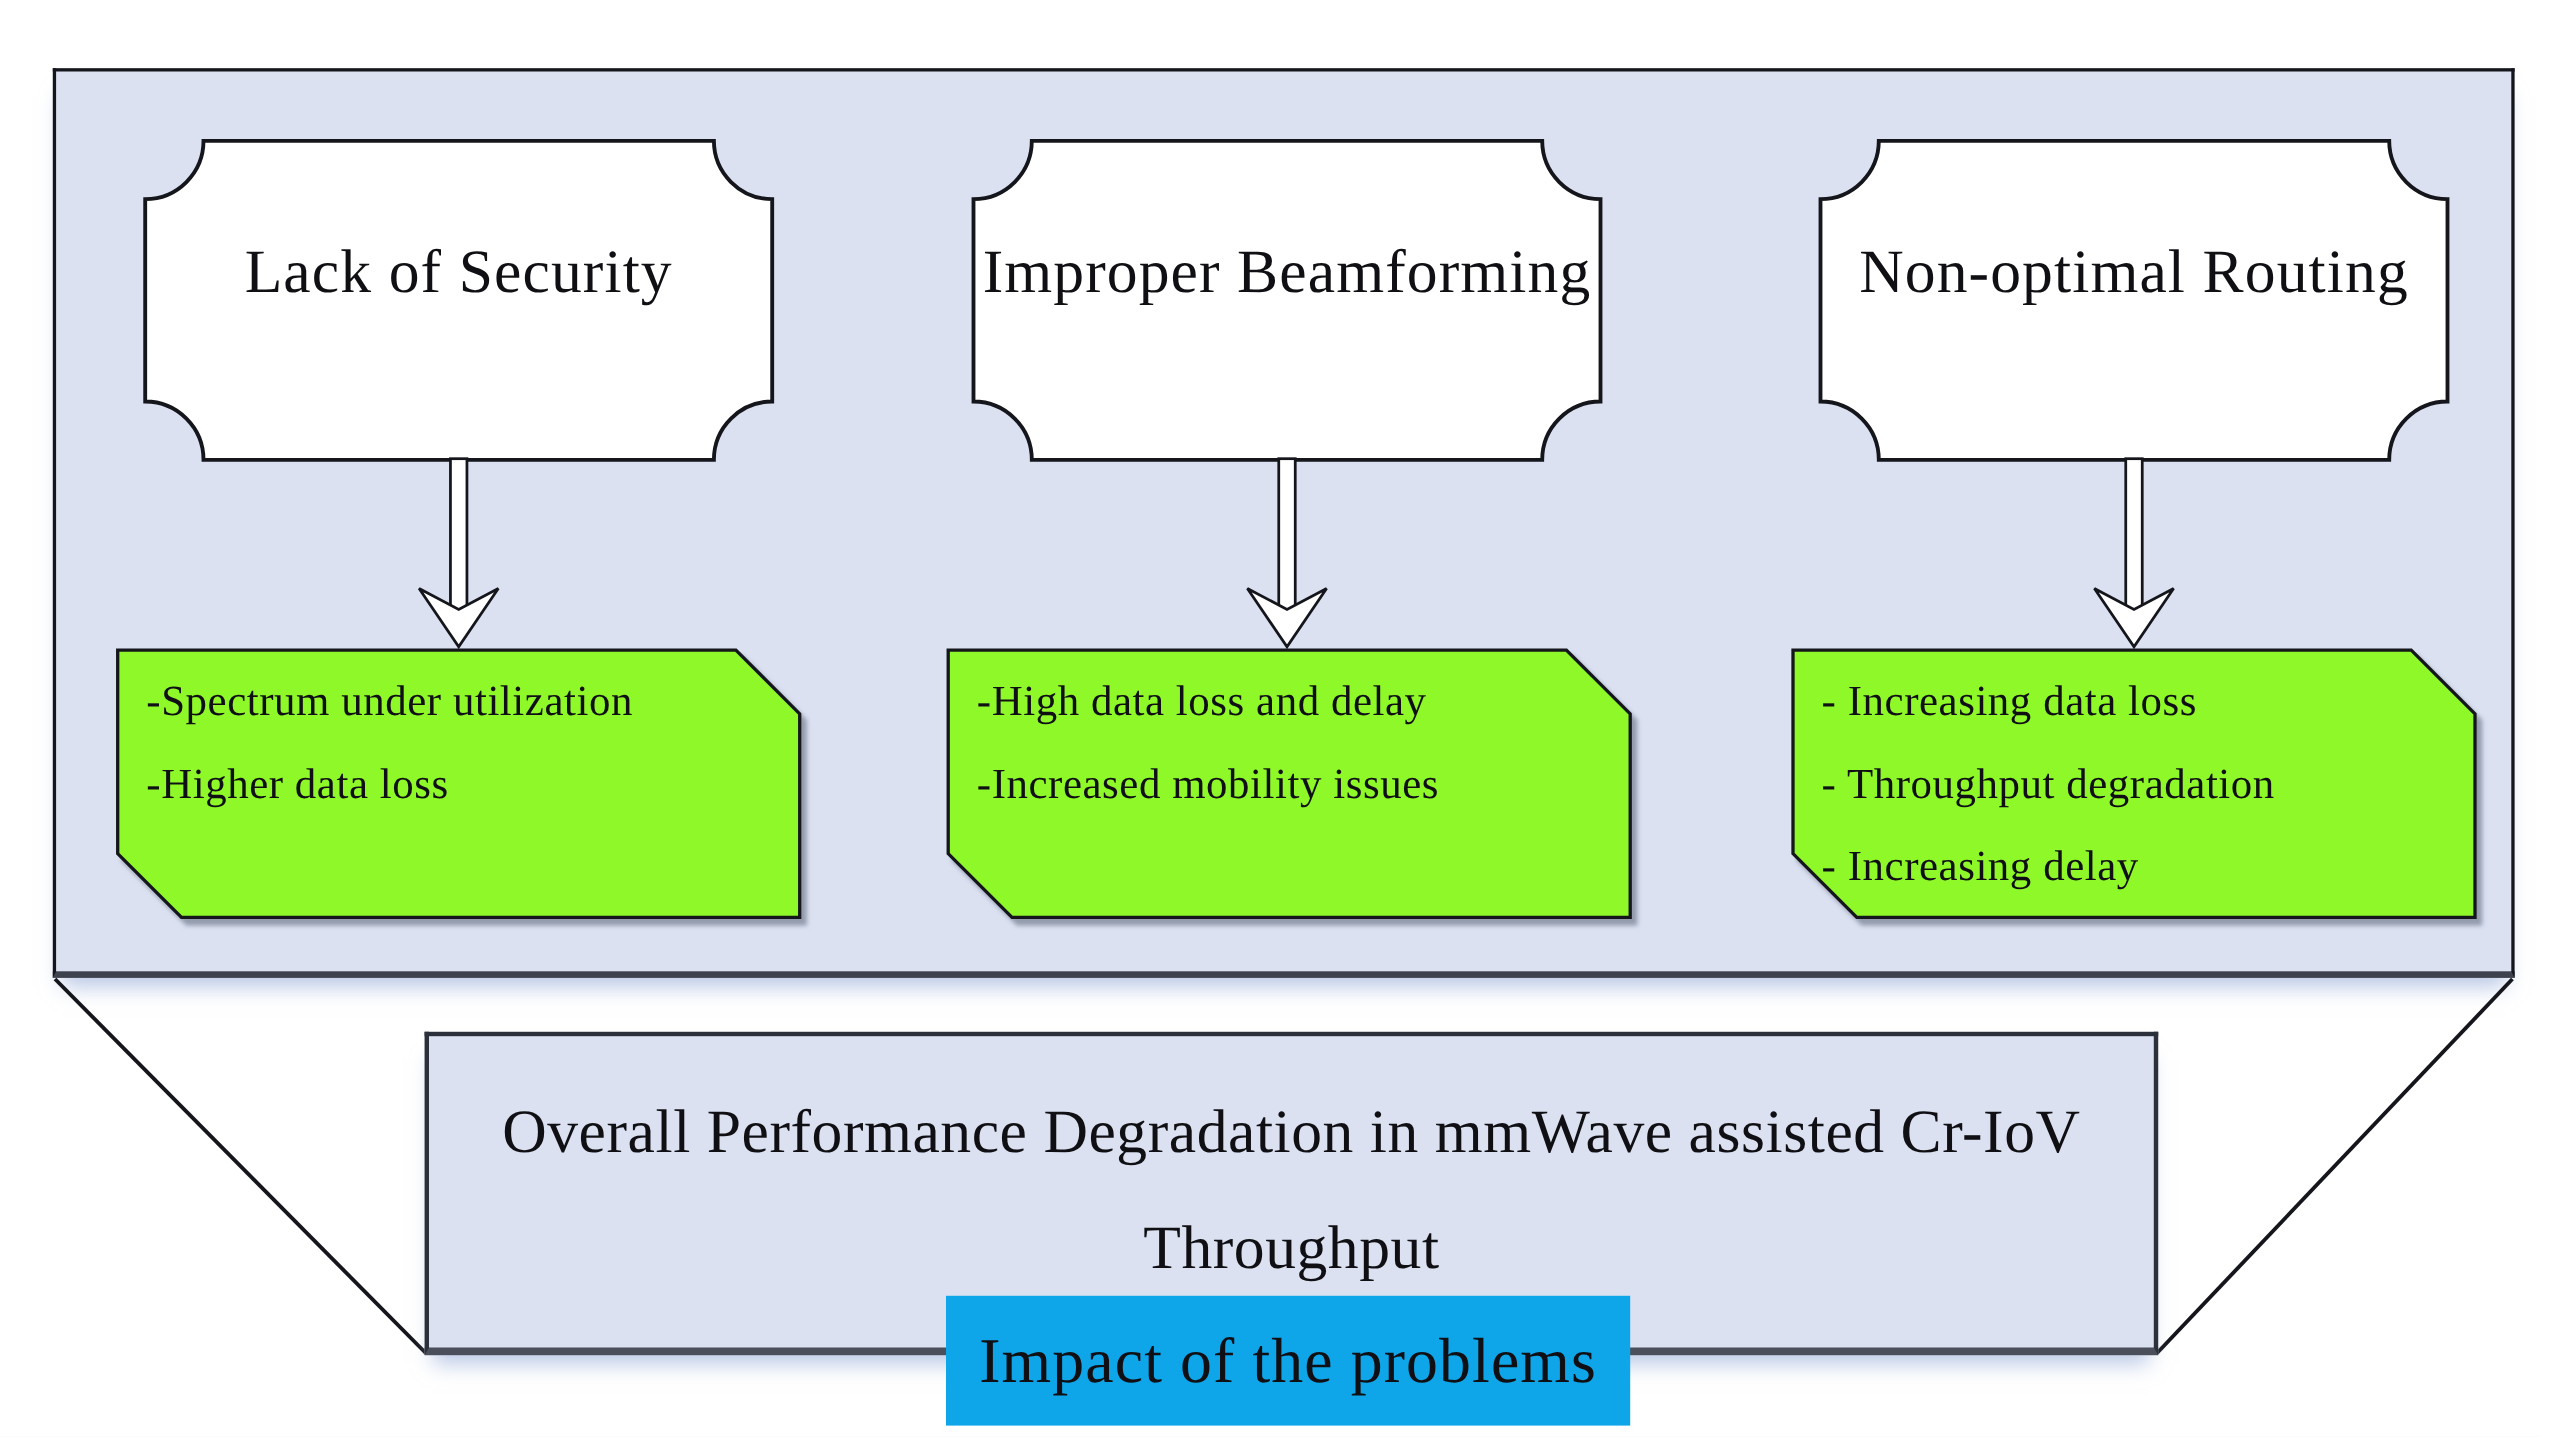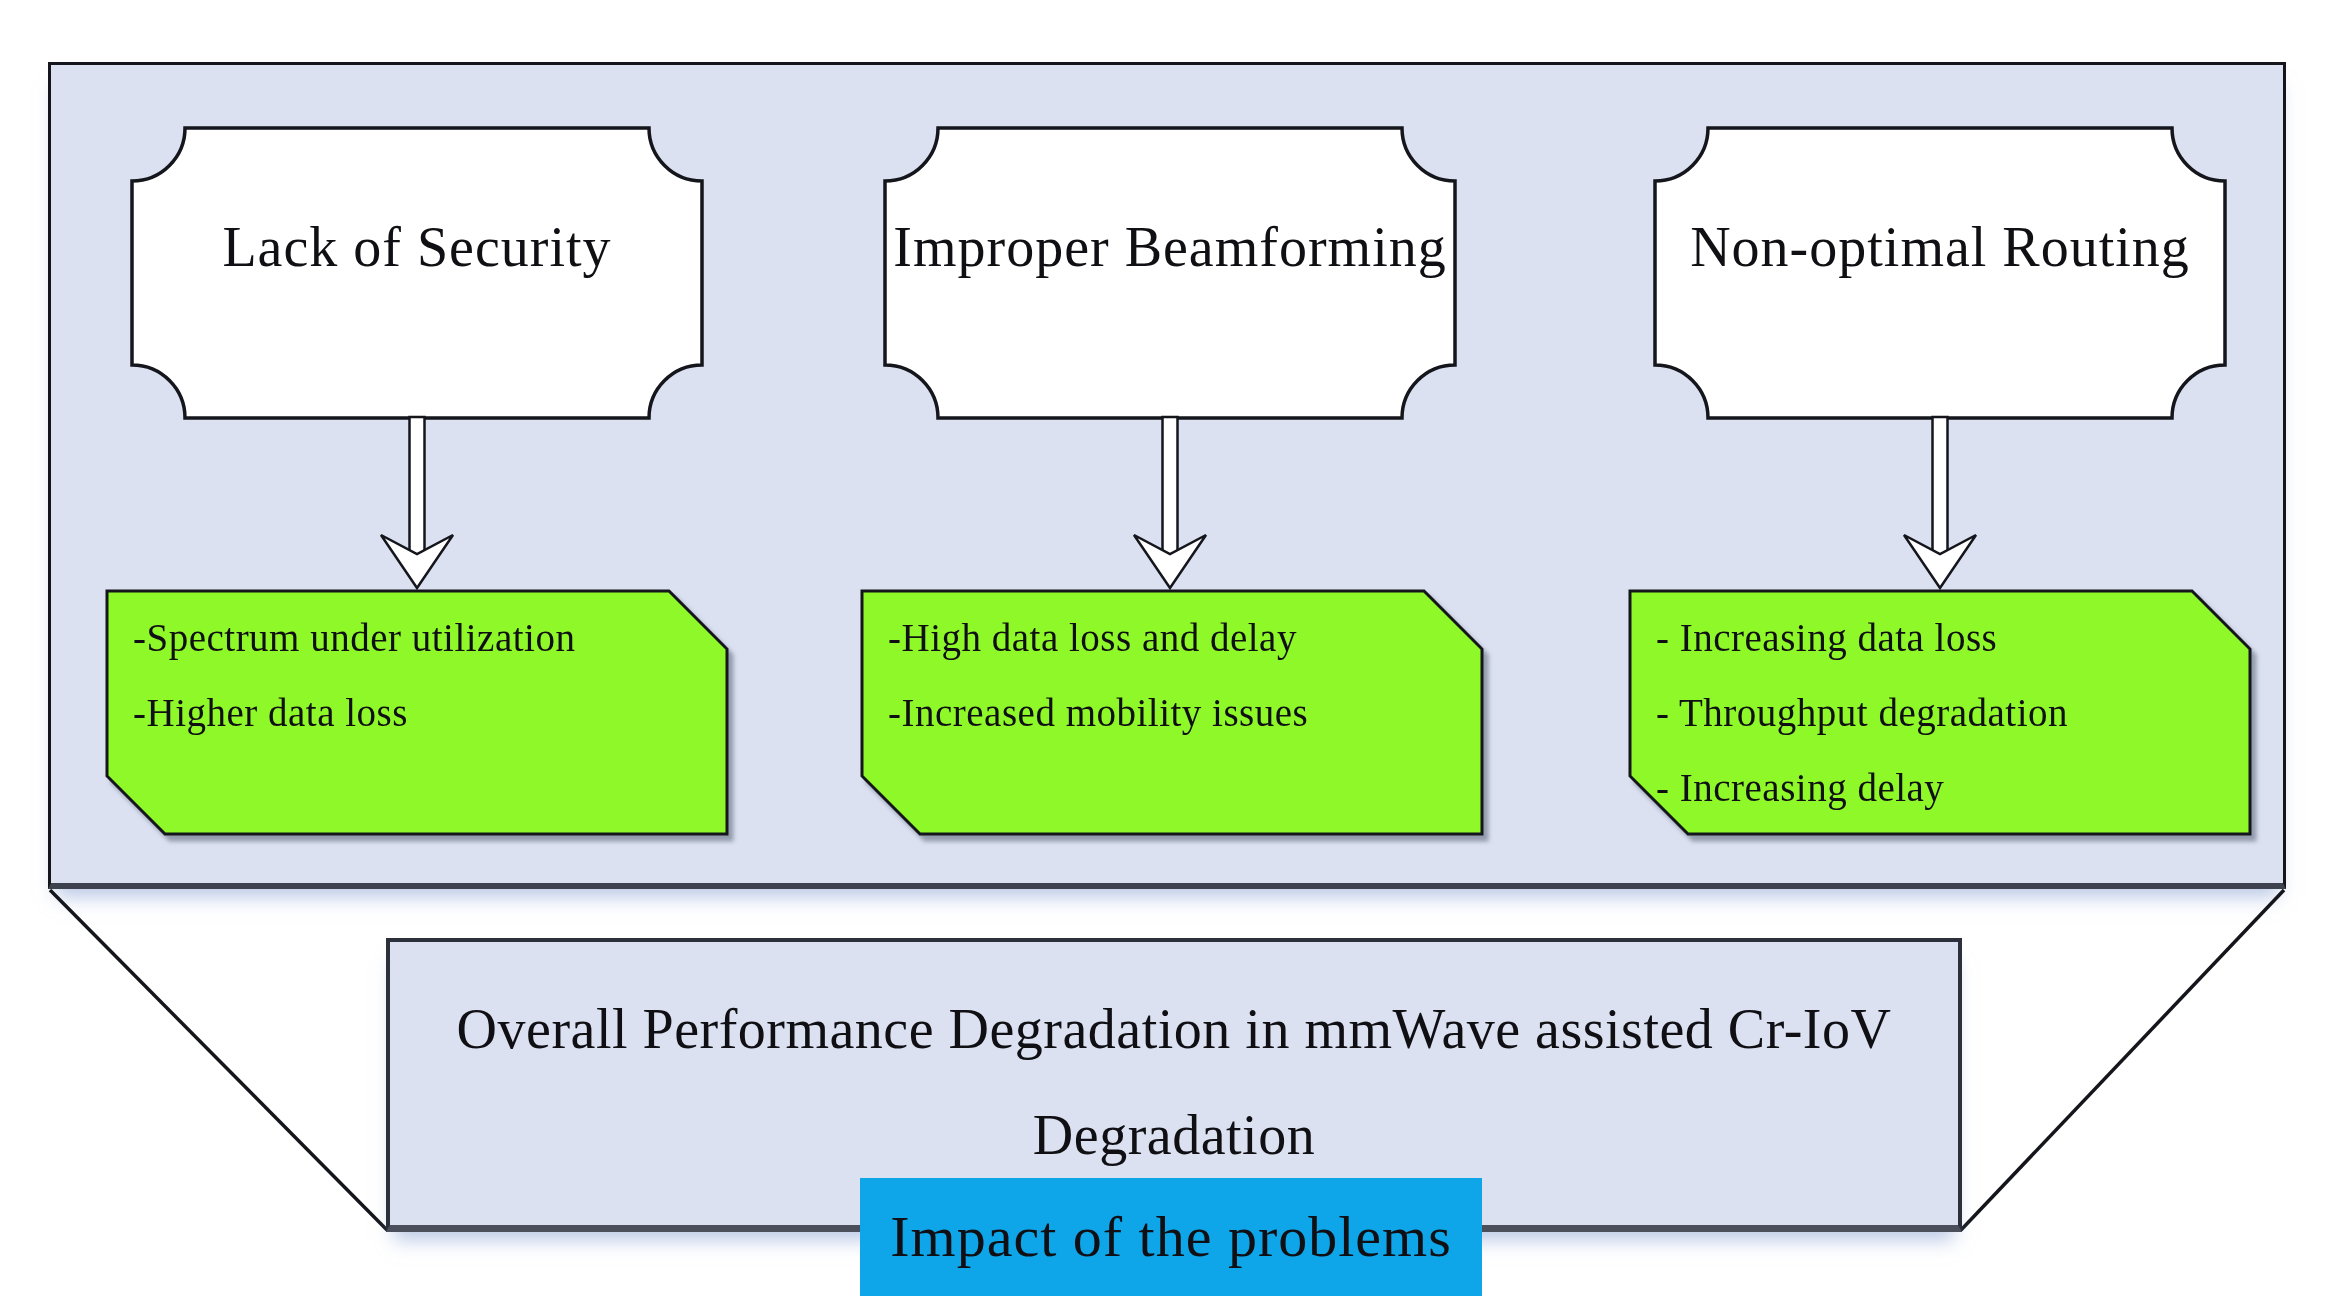--- a/index.html
+++ b/index.html
@@ -121,18 +121,18 @@
     </svg>
     <div class="effect-lines">
       <div>- Increasing data loss</div>
       <div>- Throughput degradation</div>
       <div>- Increasing delay</div>
     </div>
   </div>
 
   <div class="impact-panel">
     <div>Overall Performance Degradation in mmWave assisted Cr-IoV</div>
-    <div>Degradation</div>
+    <div>Throughput</div>
   </div>
 
   <div class="impact-label">Impact of the problems</div>
 
 </div>
 
 </body></html>

